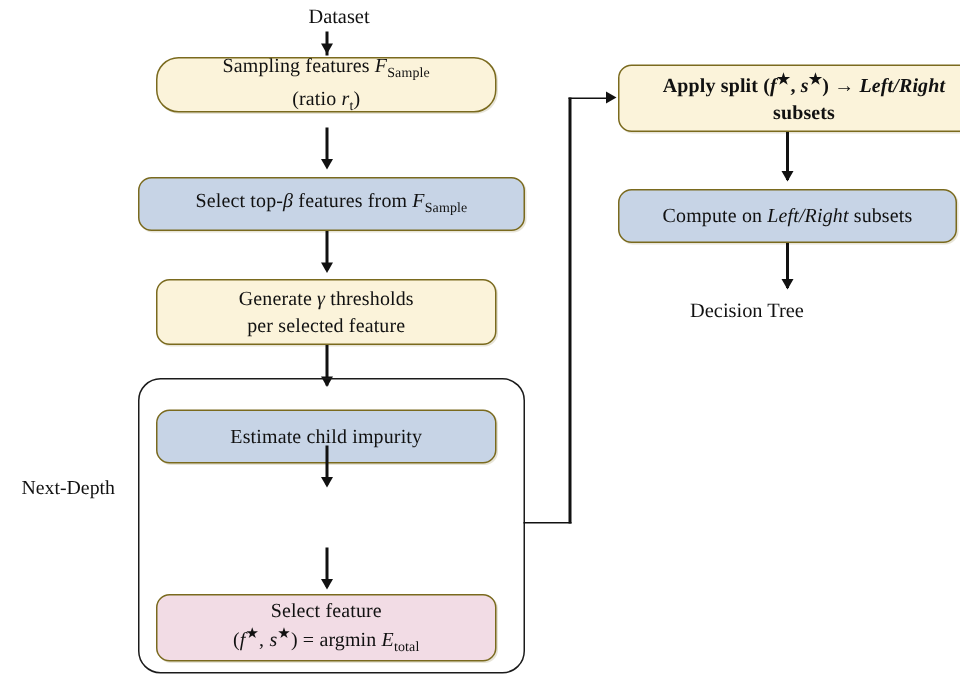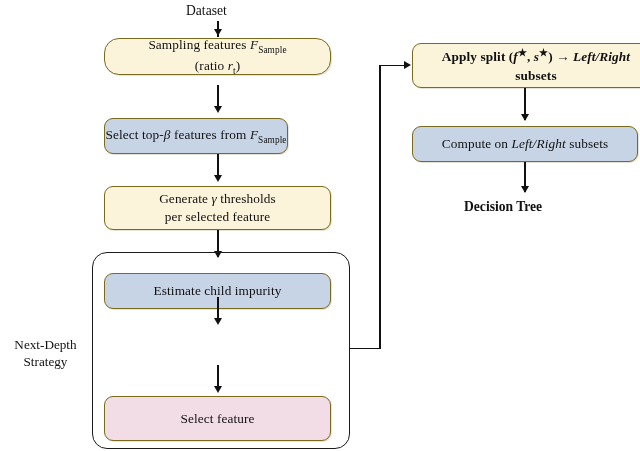--- a/index.html
+++ b/index.html
@@ -43,31 +43,31 @@
   .node.cream { background: #fbf3da; }
   .node.blue  { background: #c7d4e6; }
   .node.pink  { background: #f2dce5; }
 
   .node .ln { display: block; white-space: nowrap; }
 
   
   .plain {
     position: absolute;
     font-size: 13.6px;
+    text-align: center;
     white-space: nowrap;
     line-height: 1.28;
   }
 
   .side-label {
     position: absolute;
     font-size: 13.2px;
     line-height: 1.30;
     text-align: center;
     white-space: nowrap;
-    margin-top: 20px;
   }
 
   
   .group-box {
     position: absolute;
     box-sizing: border-box;
     border: 1.7px solid #1b1b1b;
     border-radius: 15px;
     background: transparent;
     pointer-events: none;
@@ -118,21 +118,21 @@
       <span>Sampling features </span><span class="cal">F</span><span class="sub">Sample</span>
     </span>
     <span class="ln">
       <span>(ratio </span><span class="mi">r</span><span class="sub mi">t</span><span>)</span>
     </span>
   </div>
 
   <div class="seg v" style="left:217.2px; top:85px; height:25px;"></div>
   <div class="arrowhead down" style="left:214px; top:106px;"></div>
 
-  <div class="node blue" style="left:104px; top:118px; width:184px; height:36px;">
+  <div class="node blue" style="left:92px; top:118px; width:258px; height:36px;">
     <span class="ln">
       <span>Select top-</span><span class="mi">β</span><span> features from </span><span class="cal">F</span><span class="sub">Sample</span>
     </span>
   </div>
 
   <div class="seg v" style="left:217.2px; top:154px; height:26px;"></div>
   <div class="arrowhead down" style="left:214px; top:175px;"></div>
 
   <div class="node cream" style="left:104px; top:186px; width:227px; height:44px;">
     <span class="ln">
@@ -152,20 +152,23 @@
 
   <div class="seg v" style="left:217.2px; top:297px; height:26px;"></div>
   <div class="arrowhead down" style="left:214px; top:318px;"></div>
 
 
   <div class="seg v" style="left:217.2px; top:365px; height:26px;"></div>
   <div class="arrowhead down" style="left:214px; top:386px;"></div>
 
   <div class="node pink" style="left:104px; top:396px; width:227px; height:45px;">
     <span class="ln">Select feature</span>
+    <span class="ln">
+      <span>(</span><span class="mi">f</span><span class="star">★</span><span>, </span><span class="mi">s</span><span class="star">★</span><span>) = argmin </span><span class="mi">E</span><span class="sub">total</span>
+    </span>
   </div>
 
   <div class="seg h" style="left:349px; top:347.5px; width:32px;"></div>
   <div class="seg v" style="left:379.4px; top:65px; height:284px;"></div>
   <div class="seg h" style="left:379.4px; top:64.5px; width:28px;"></div>
   <div class="arrowhead right" style="left:404px; top:61.3px;"></div>
 
   <div class="node cream" style="left:412px; top:43px; width:248px; height:45px;font-weight:bold;">
     <span class="ln">
       <span>Apply split (</span><span class="mi">f</span><span class="star">★</span><span>, </span><span class="mi">s</span><span class="star">★</span><span>) →  </span><span class="it">Left/Right</span>
@@ -178,20 +181,19 @@
 
   <div class="node blue" style="left:412px; top:126px; width:226px; height:36px;">
     <span class="ln">
       <span>Compute on </span><span class="it">Left/Right</span><span> subsets</span>
     </span>
   </div>
 
   <div class="seg v" style="left:524.2px; top:162px; height:30px;"></div>
   <div class="arrowhead down" style="left:521px; top:186px;"></div>
 
-  <div class="plain" style="left:464px; top:198px; width:120px;font-weight:bold;">Decision Tree</div>
+  <div class="plain" style="left:438px; top:198px; width:120px;">Decision Tree</div>
 
   <div class="side-label" style="left:3px; top:316px; width:85px;">
     <div>Next-Depth</div>
-    <div>Strategy</div>
   </div>
 
 </div>
 
 </body></html>

